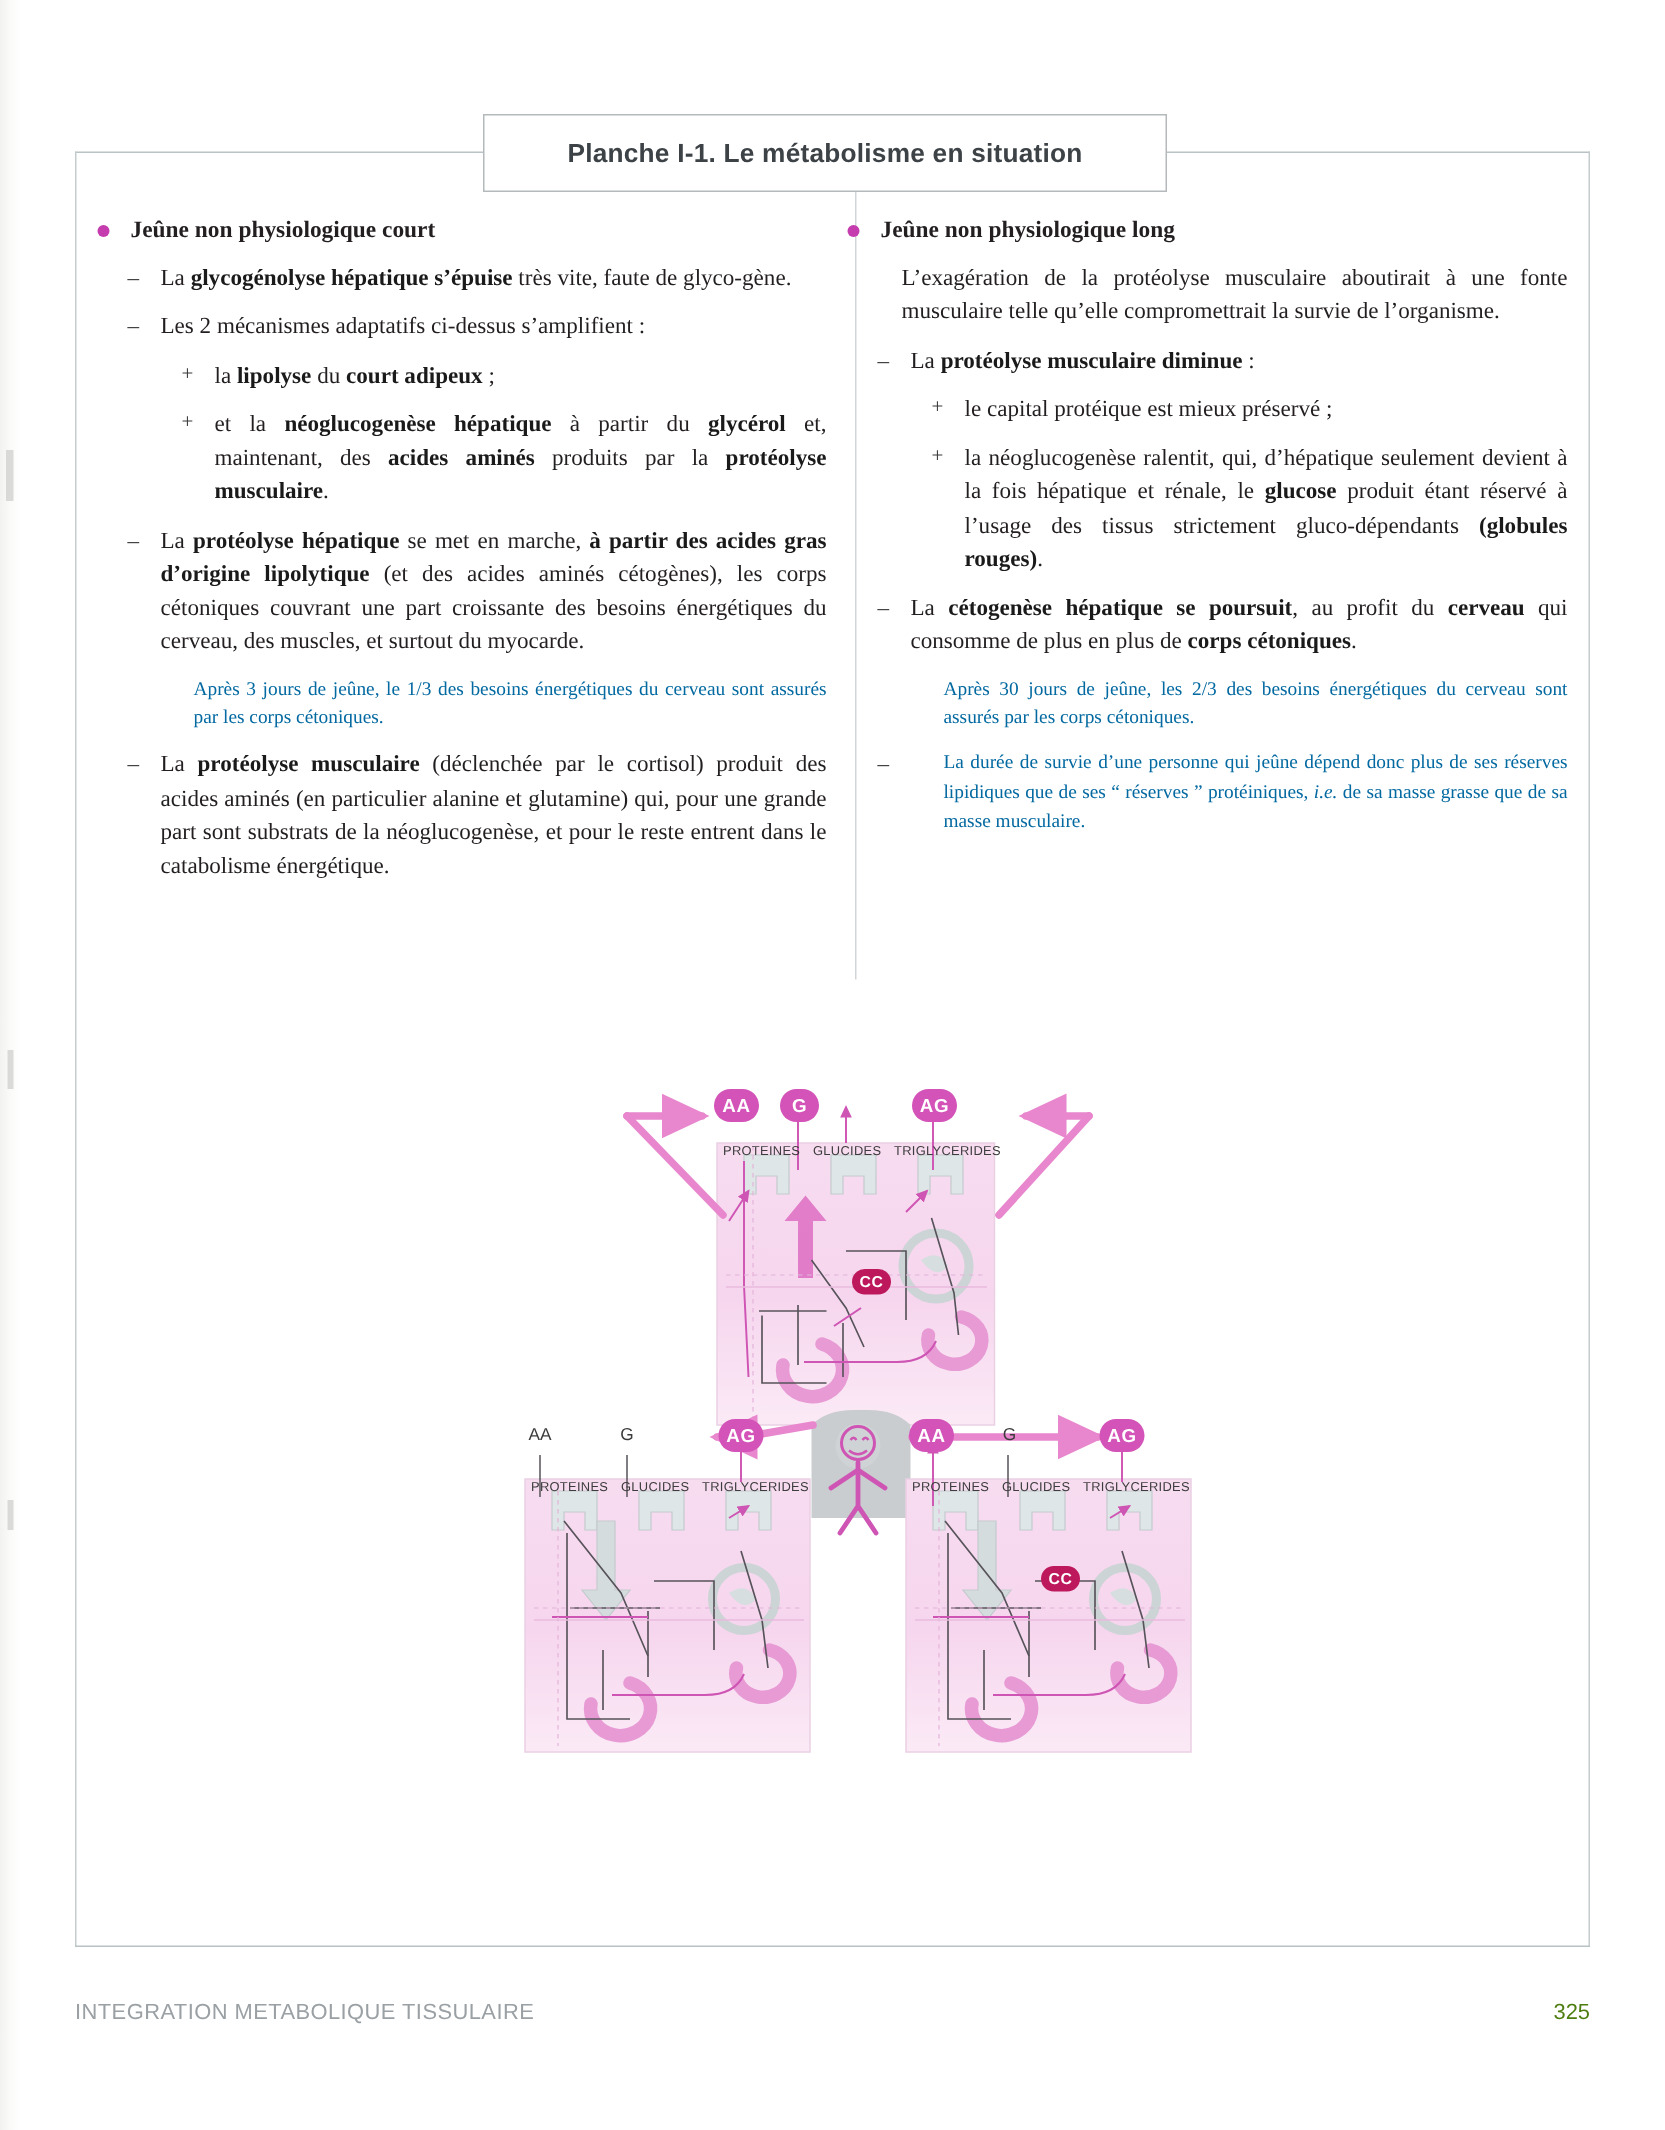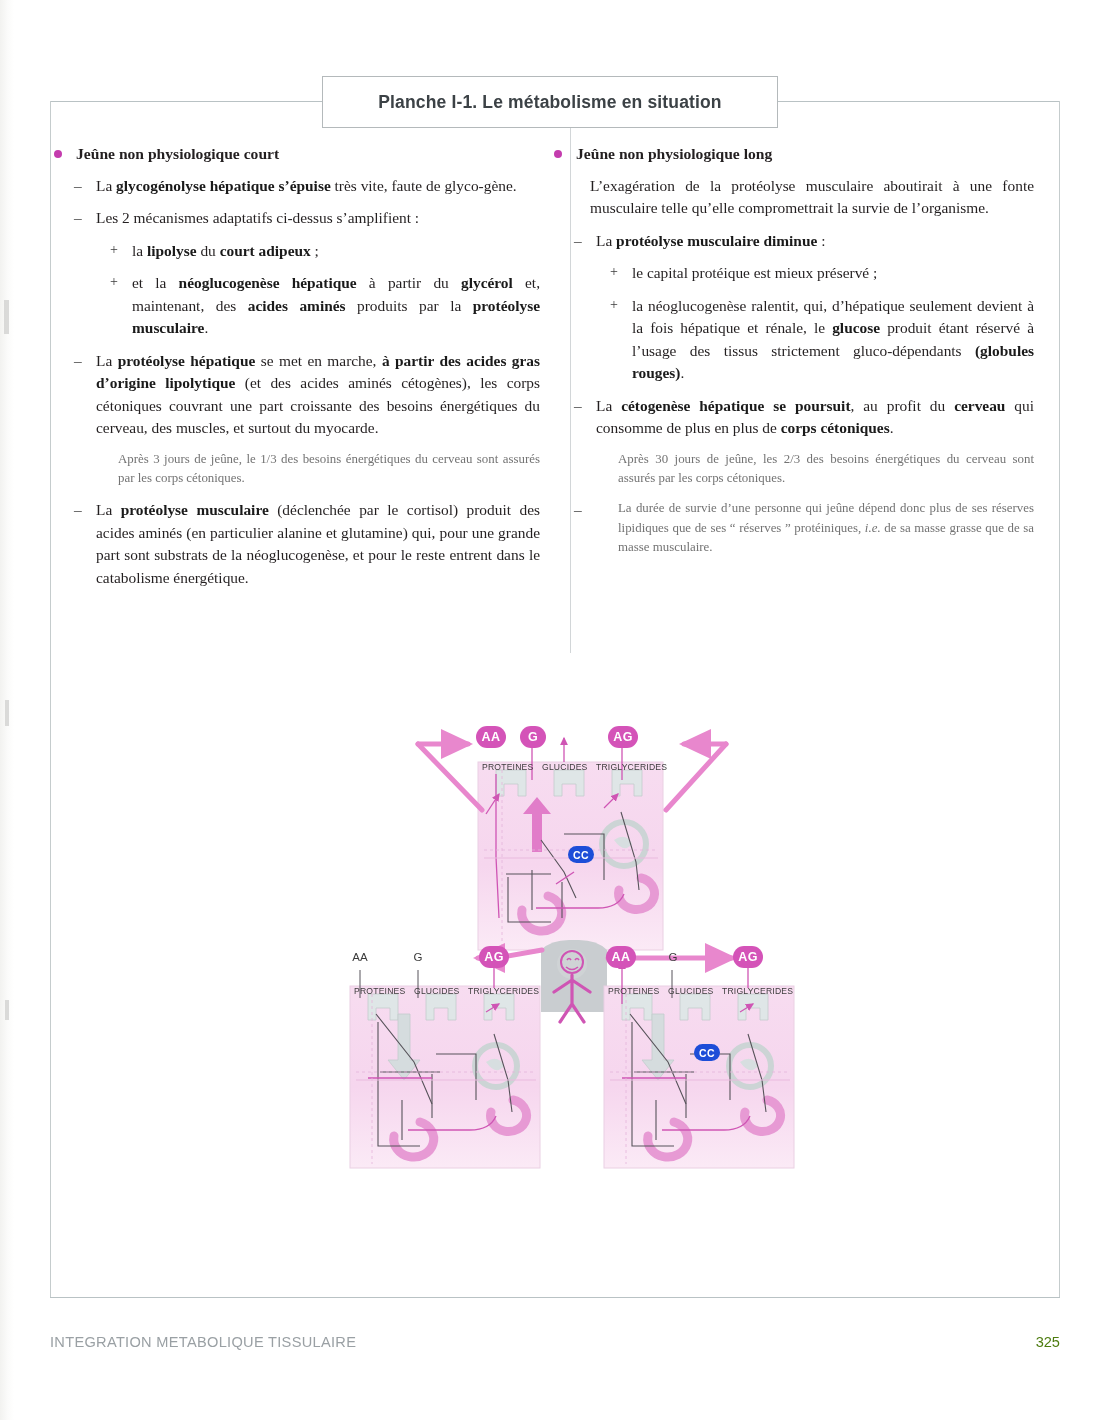--- a/index.html
+++ b/index.html
@@ -81,20 +81,21 @@
     position: absolute;
     left: 570px; top: 128px;
     width: 1px; height: 525px;
     background: #d2d6d8;
   }
   .column {
     position: absolute;
     top: 143px;
     font-size: 15.4px;
     line-height: 1.46;
+    padding-left: 11px;
   }
   .col-left  { left: 52px;  width: 488px; }
   .col-right { left: 552px; width: 482px; }
 
   
   .lvl0 {
     position: relative;
     padding-left: 24px;
     font-weight: bold;
     font-size: 15.6px;
@@ -132,21 +133,21 @@
   .lvl2 > .mk {
     position: absolute;
     left: 2px; top: 0;
     color: #3a3a3a;
     font-size: 14px;
   }
   .note {
     margin: 0 0 11px 66px;
     font-size: 12.9px;
     line-height: 1.5;
-    color: #737373;
+    color: #0369a1;
     text-align: justify;
   }
   b { font-weight: bold; color: #1a1a1a; }
   i { font-style: italic; }
 
   
   .figure {
     position: absolute;
     left: 336px; top: 722px;
     width: 472px; height: 456px;
@@ -168,21 +169,21 @@
     border-radius: 11px;
   }
   .chip.plain {
     background: transparent;
     color: #3b3b3b;
     font-weight: normal;
     font-size: 11.5px;
     letter-spacing: 0;
   }
   .chip.cc {
-    background: #1d4ed8;
+    background: #be185d;
     font-size: 10.5px;
   }
   .panel-label {
     position: absolute;
     font-family: "Liberation Sans", sans-serif;
     font-size: 8.6px;
     letter-spacing: .2px;
     color: #3c3c3c;
     white-space: nowrap;
   }

